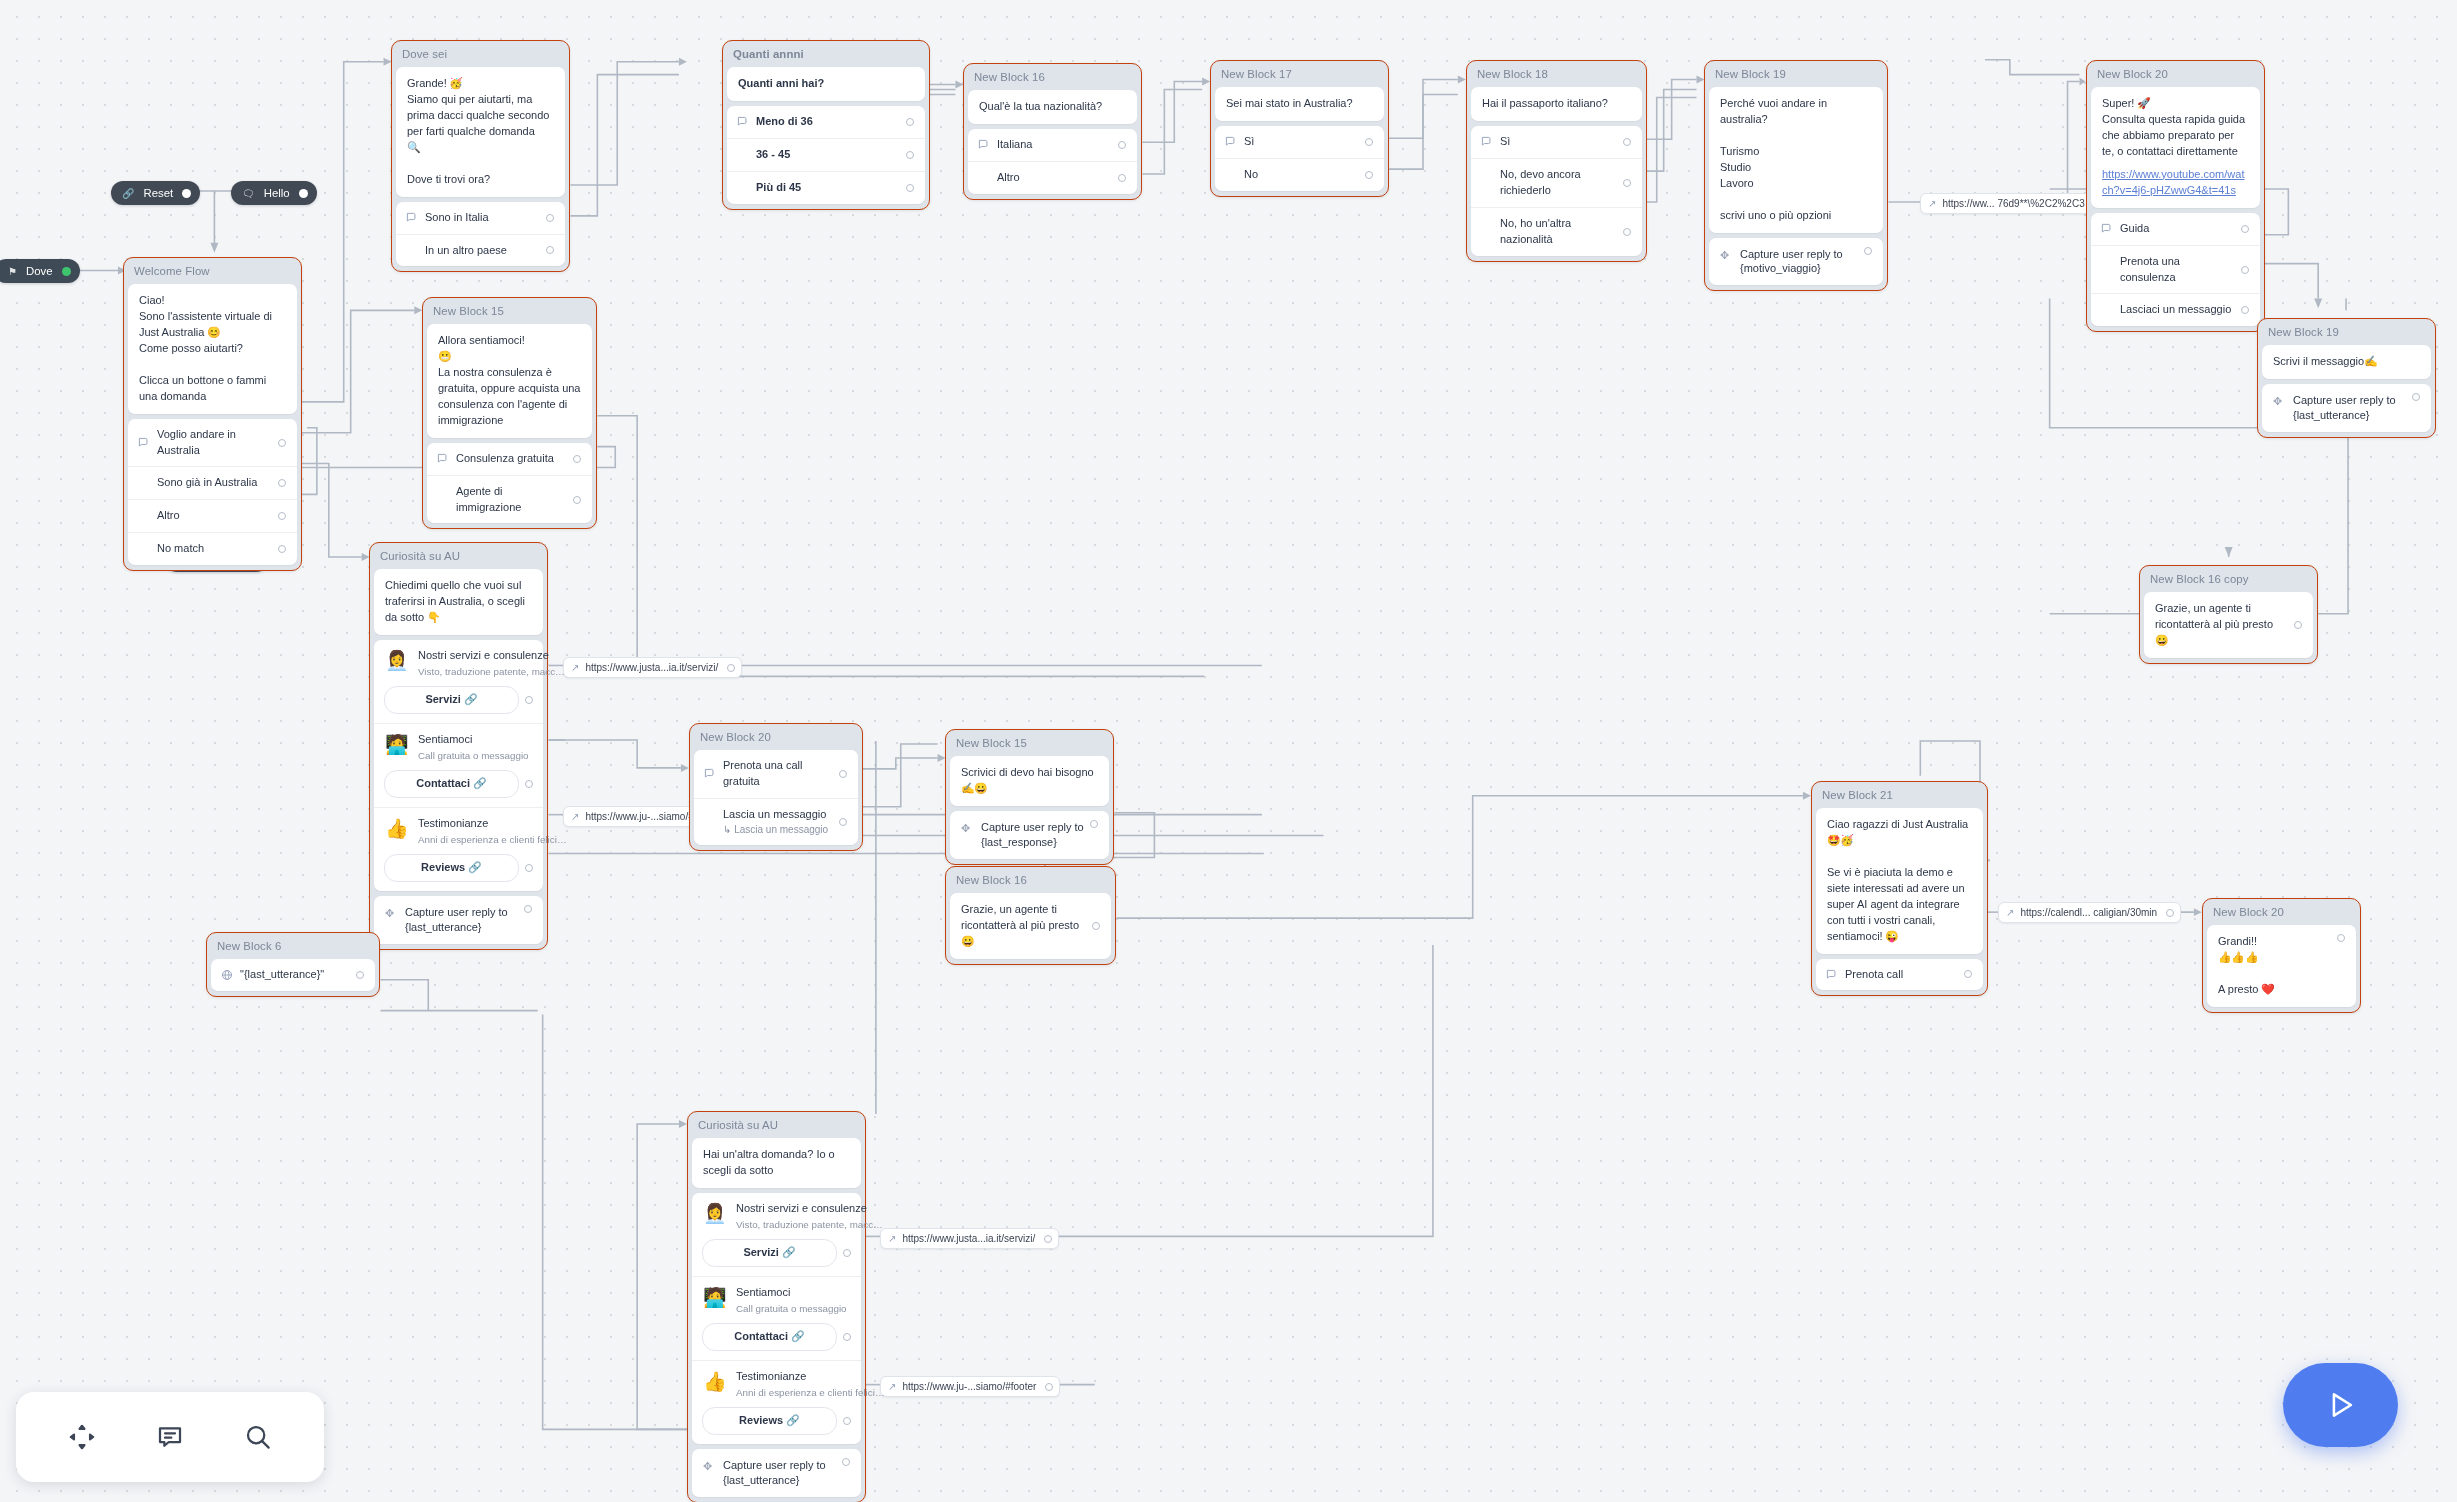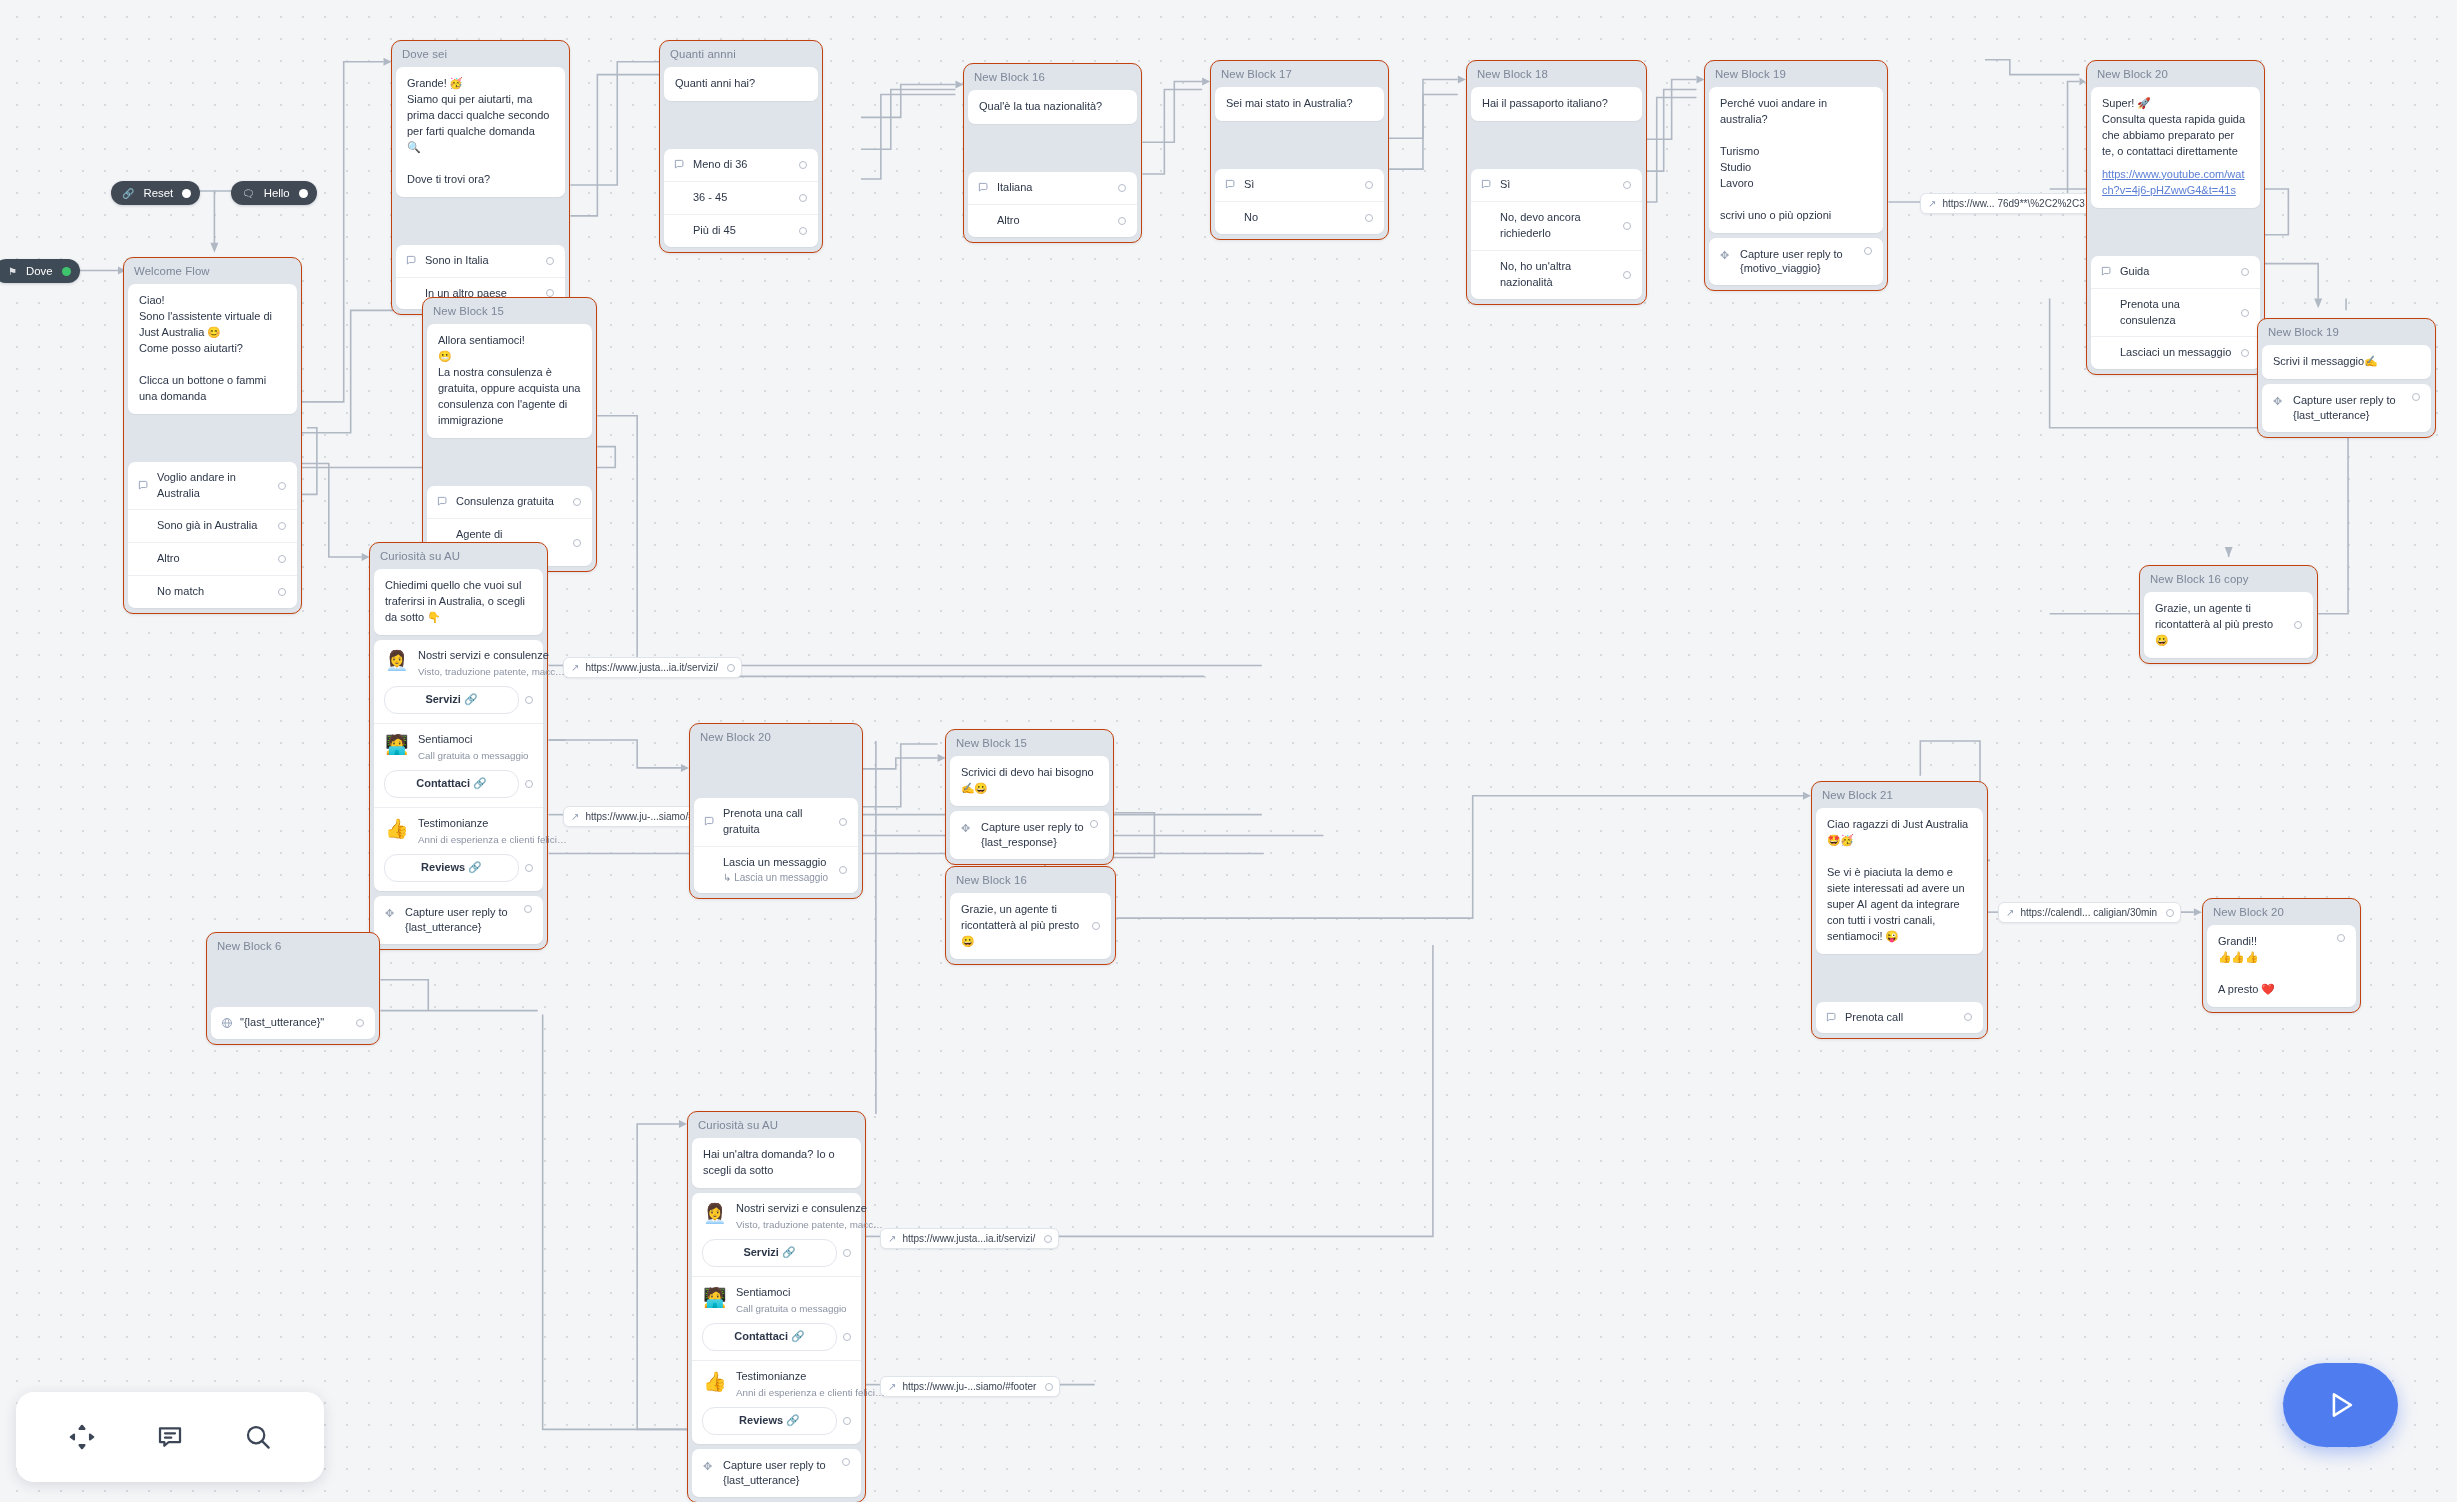--- a/index.html
+++ b/index.html
@@ -47,21 +47,21 @@
   .card a.lnk { color:#5b7fd4; text-decoration:underline; word-break:break-all; display:inline-block; }
 
   .opt {
     display:flex; align-items:center;
     padding:8px 11px 8px 10px;
     font-size:11px;
     border-top:1px solid #eceef2;
     position:relative;
     min-height:30px;
   }
-  .opt:first-child { border-top:none;margin-top:48px; }
+  .opt:first-child { border-top:none; }
   .opt .lead { width:19px; flex:0 0 19px; color:#8d9bb5; display:flex; align-items:center; }
   .opt .lead svg { display:block; }
   .opt .lbl { flex:1 1 auto; }
   .opt .sub { font-size:10px; color:#8b93a3; }
   .port { width:8px; height:8px; border-radius:50%; border:1.3px solid #b6bdc9; background:#fff; flex:0 0 8px; margin-left:6px; }
 
   .capture { display:flex; align-items:flex-start; padding:9px 11px; font-size:11px; }
   .capture .cico { flex:0 0 20px; color:#98a2b3; font-size:11px; padding-top:1px; }
   .capture .ctxt { flex:1 1 auto; line-height:1.35; }
 
@@ -341,21 +341,21 @@
         <span class="port"></span>
       </div>
       <div class="opt">
         <span class="lead"></span>
         <span class="lbl">In un altro paese</span>
         <span class="port"></span>
       </div>
     </div>
   </div>
 
-  <div class="node" style="left:659px; top:40px; width:164px;">
+  <div class="node" style="left:722px; top:40px; width:208px;font-weight:bold;">
     <div class="title">Quanti annni</div>
     <div class="card">
       <div class="txt">Quanti anni hai?</div>
     </div>
     <div class="card tight">
       <div class="opt">
         <span class="lead">
             <svg width="11" height="11" viewBox="0 0 16 16">
               <path d="M2 2h9a2 2 0 0 1 2 2v5a2 2 0 0 1-2 2H5l-3 2z" fill="none" stroke="currentColor" stroke-width="1.3"></path>
             </svg>

